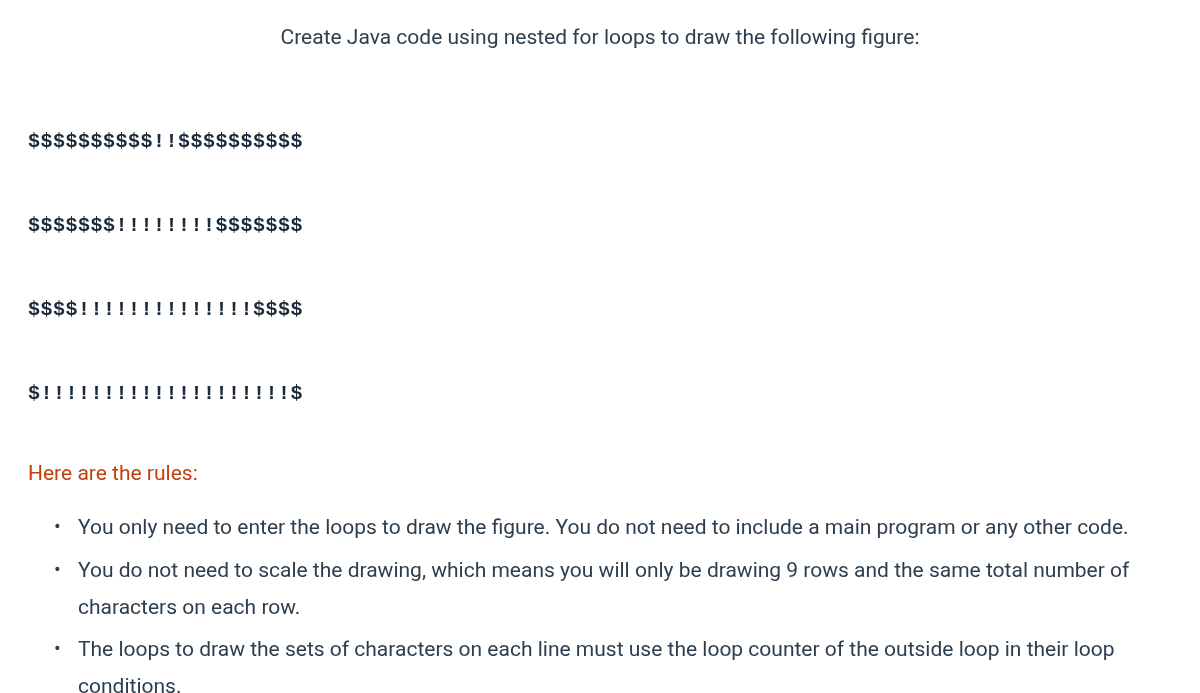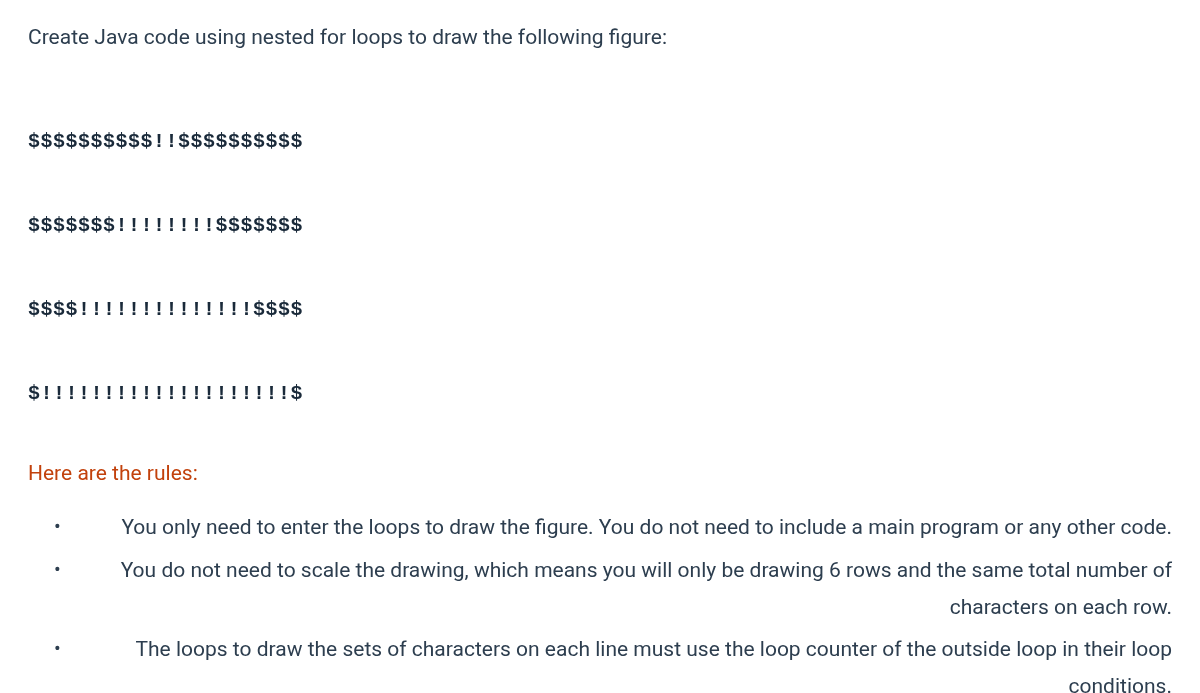--- a/index.html
+++ b/index.html
@@ -14,20 +14,21 @@
       padding: 22px 28px;
       font-size: 21px;
       line-height: 1.5;
       width: 1200px;
       height: 693px;
     }
     .intro-text {
       color: #2d3e4f;
       margin-bottom: 18px;
       font-weight: 400;
+      text-align: center;
     }
     .code-figure {
       font-family: "Courier New", Courier, monospace;
       font-weight: 700;
       font-size: 20px;
       line-height: 1.4;
       color: #1a2a3a;
       white-space: pre;
       letter-spacing: 0.5px;
       margin-bottom: 22px;
@@ -40,21 +41,20 @@
     ul.rules-list {
       list-style: none;
       padding-left: 30px;
     }
     ul.rules-list li {
       position: relative;
       color: #2d3e4f;
       margin-bottom: 6px;
       padding-left: 20px;
       line-height: 1.75;
-      text-align: right;
     }
     ul.rules-list li::before {
       content: "•";
       position: absolute;
       left: -4px;
       top: 0;
       color: #2d3e4f;
       font-size: 20px;
     }
   </style>
@@ -67,16 +67,16 @@
   <div>$$$$$$$$$$!!$$$$$$$$$$</div>
   <div>$$$$$$$!!!!!!!!$$$$$$$</div>
   <div>$$$$!!!!!!!!!!!!!!$$$$</div>
   <div>$!!!!!!!!!!!!!!!!!!!!$</div>
 </div>
 
 <p class="rules-heading">Here are the rules:</p>
 
 <ul class="rules-list">
   <li>You only need to enter the loops to draw the figure. You do not need to include a main program or any other code.</li>
-  <li>You do not need to scale the drawing, which means you will only be drawing 6 rows and the same total number of characters on each row.</li>
+  <li>You do not need to scale the drawing, which means you will only be drawing 9 rows and the same total number of characters on each row.</li>
   <li>The loops to draw the sets of characters on each line must use the loop counter of the outside loop in their loop conditions.</li>
 
 </ul>
 
 </body></html>

